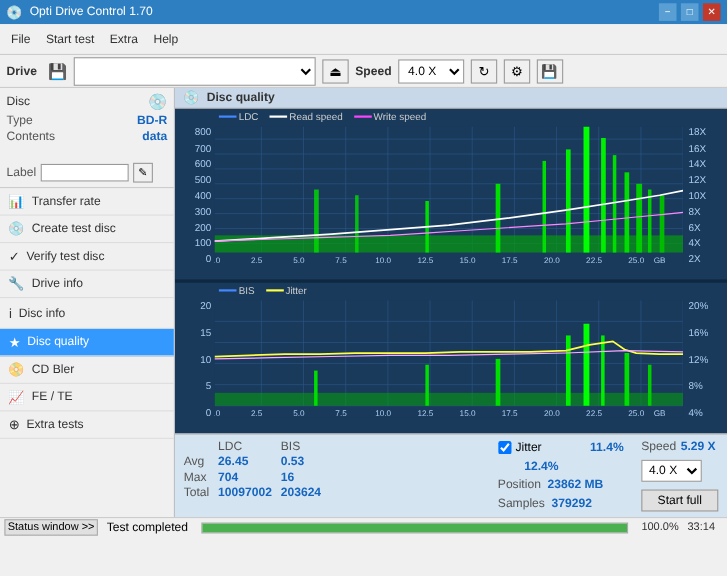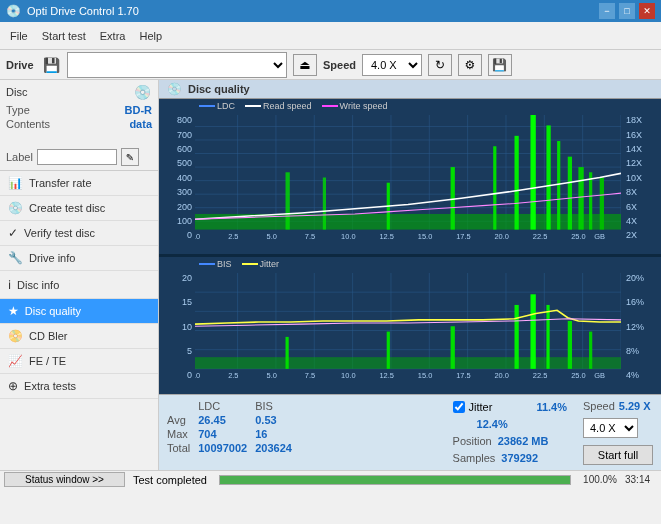--- a/index.html
+++ b/index.html
@@ -206,21 +206,21 @@
       display: flex;
       align-items: center;
       padding: 0 4px;
       gap: 8px;
     }
     
     .status-window-btn {
       background: #e0e0e0;
       border: 1px solid #aaa;
       font-size: 10px;
-      padding: 1px 20px;
+      padding: 1px 2px;
       cursor: pointer;
     }
     
     .progress-bar-container {
       flex: 1;
       height: 10px;
       background: white;
       border: 1px solid #aaa;
       margin: 0 4px;
     }

